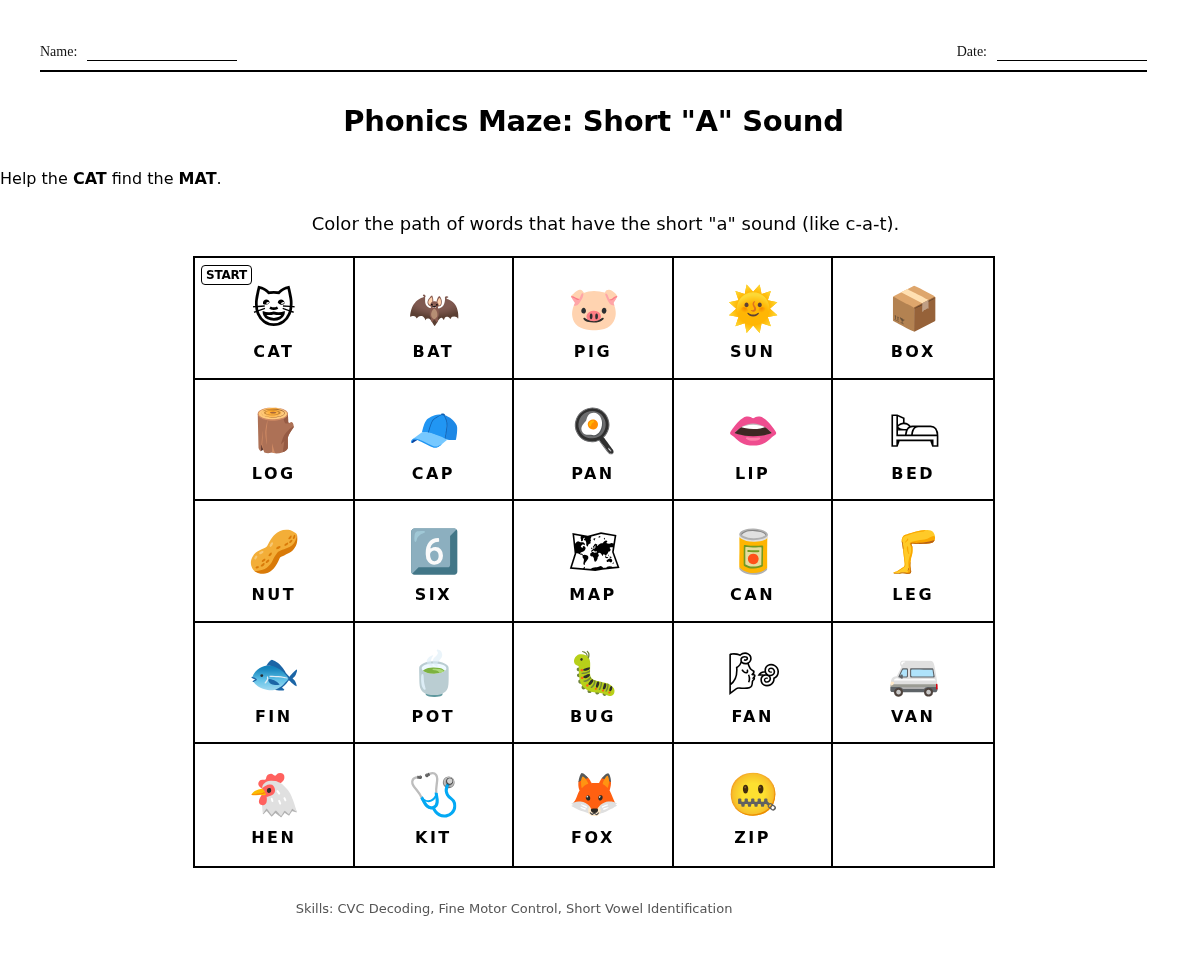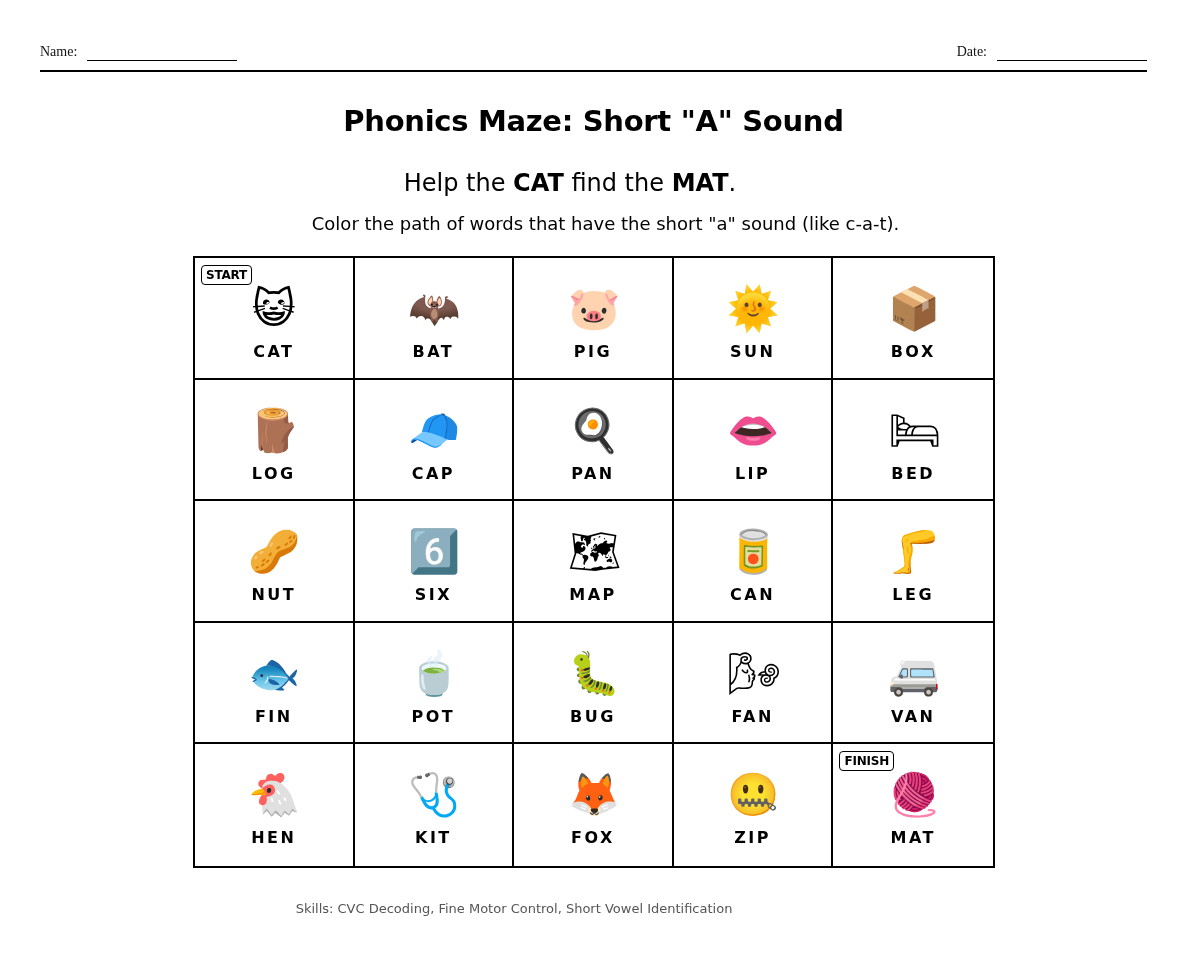--- a/index.html
+++ b/index.html
@@ -9,21 +9,21 @@
   .header { position: absolute; left: 40px; top: 40px; width: 1107px; height: 32px; border-bottom: 2px solid #000; }
   .field { position: absolute; top: 3px; display: flex; align-items: flex-end; font-size: 14px; color: #111; font-family: Liberation Serif, serif; }
   .field .label { line-height: 18px; }
   .field .line { display: inline-block; border-bottom: 1px solid #000; height: 14px; margin-left: 10px; }
   .field.name { left: 0; }
   .field.name .line { width: 150px; }
   .field.date { right: 0; margin-left: 48px; }
   .field.date .line { width: 150px; }
 
   .title { position: absolute; top: 104px; left: 0; width: 1187px; text-align: center; font-size: 29px; font-weight: bold; letter-spacing: -0.3px; }
-  .subtitle { position: absolute; top: 169px; left: 0; width: 1140px; text-align: center; font-size: 24px; }
+  .subtitle { position: absolute; top: 169px; left: 0; width: 1140px; font-size: 16px; }
   .subtitle b { font-weight: bold; }
   .instructions { position: absolute; top: 213px; left: 12px; width: 1187px; text-align: center; font-size: 18px; }
 
   .grid { position: absolute; left: 193px; top: 256px; width: 802px; height: 612px; display: grid;
           grid-template-columns: repeat(5, 1fr); grid-template-rows: repeat(5, 1fr);
           border: 2px solid #000; }
   .cell { position: relative; border-right: 2px solid #000; border-bottom: 2px solid #000;
           display: flex; flex-direction: column; align-items: center; justify-content: flex-start; }
   .cell:nth-child(5n) { border-right: none; }
   .cell:nth-child(n+21) { border-bottom: none; }
@@ -149,20 +149,15 @@
     <span class="word">KIT</span>
   </div>
   <div class="cell">
     <span class="icon">🦊</span>
     <span class="word">FOX</span>
   </div>
   <div class="cell">
     <span class="icon">🤐</span>
     <span class="word">ZIP</span>
   </div>
-  <div class="cell">
-    <span class="tag">FINISH</span>
-    <span class="icon">🧶</span>
-    <span class="word">MAT</span>
-  </div>
 </div>
 
 <p class="footer">Skills: CVC Decoding, Fine Motor Control, Short Vowel Identification</p>
 
 </body></html>

